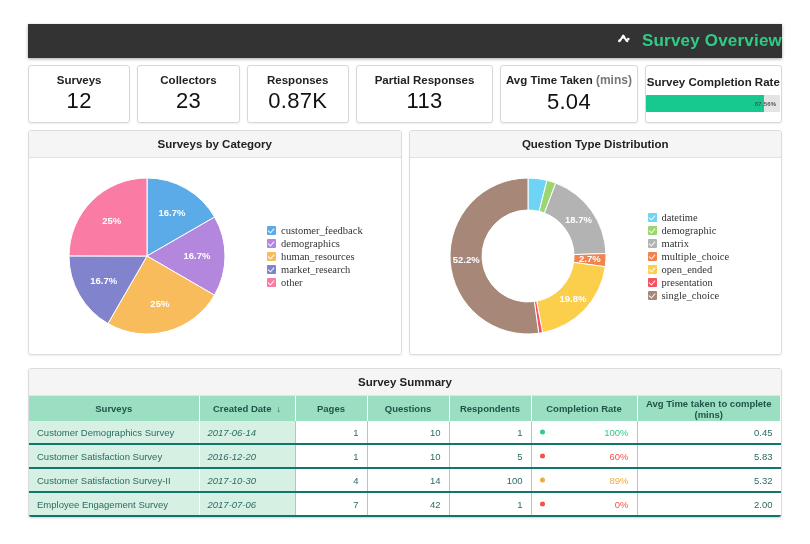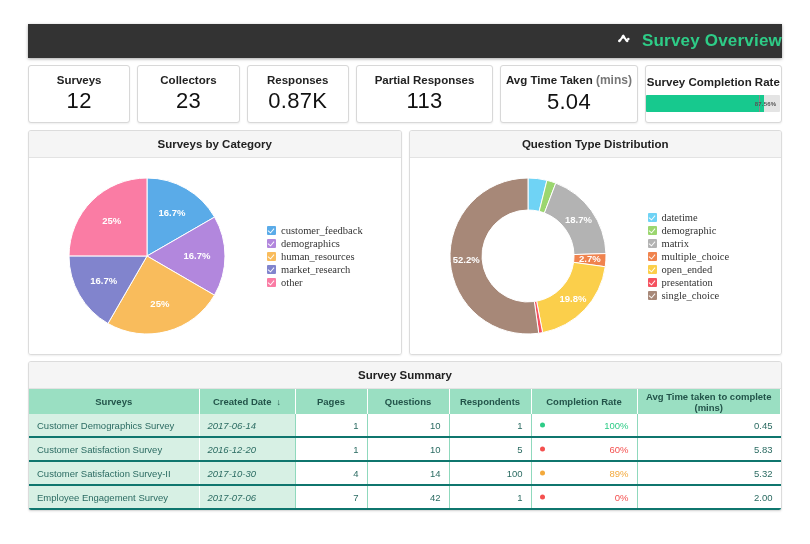--- a/index.html
+++ b/index.html
@@ -73,21 +73,21 @@
     content:"";position:absolute;left:2px;top:1px;width:3px;height:5px;
     border:solid rgba(255,255,255,.92);border-width:0 1px 1px 0;
     transform:rotate(40deg);
   }
   .legend-label{font-size:10.5px;color:#333;white-space:nowrap;}
   .slice-label{
     font-size:9.5px;fill:#ffffff;font-weight:bold;
     font-family:"Liberation Sans", sans-serif;
   }
   
-  .table-panel{margin-top:6px;}
+  .table-panel{margin-top:13px;}
   table{border-collapse:collapse;width:100%;table-layout:fixed;}
   th,td{font-size:9.5px;padding:0 8px;height:22px;}
   thead th{
     background:#9adfc2;color:#23544a;font-weight:bold;text-align:center;
     height:25px;font-size:9.5px;border-right:1px solid #ffffff;
   }
   tbody td{color:#2b6b62;border-bottom:2px solid #0f766e;}
   td.c-name{background:#d7f0e4;text-align:left;border-right:1px solid #ffffff;}
   td.c-date{background:#d7f0e4;text-align:left;border-right:1px solid #8fd9bd;font-style:italic;}
   td.num{text-align:right;background:#fff;border-right:1px solid #8fd9bd;}

